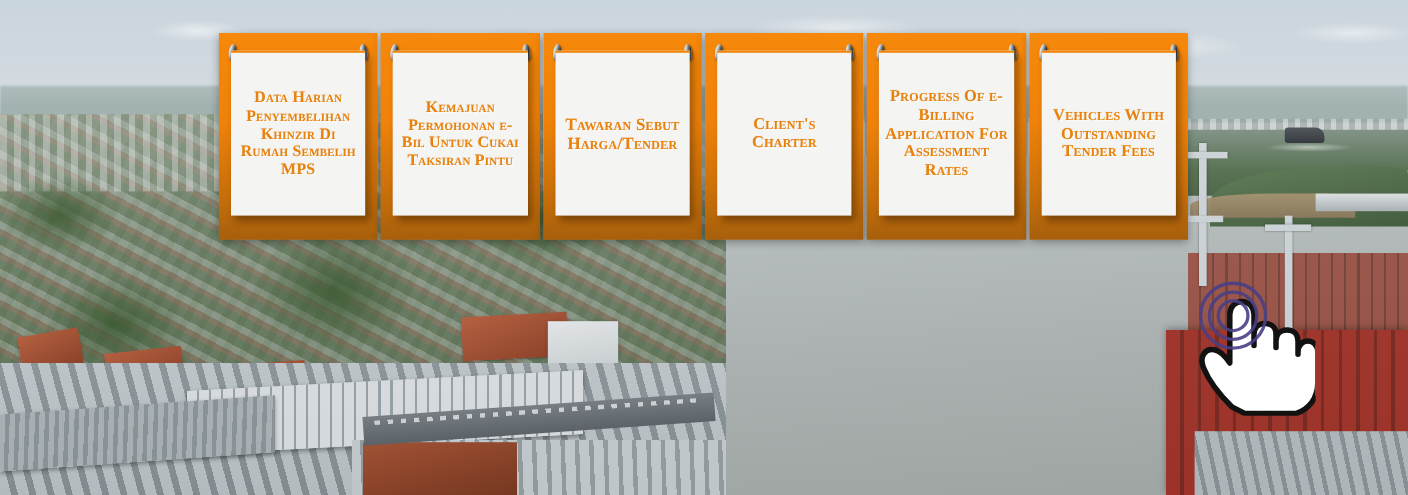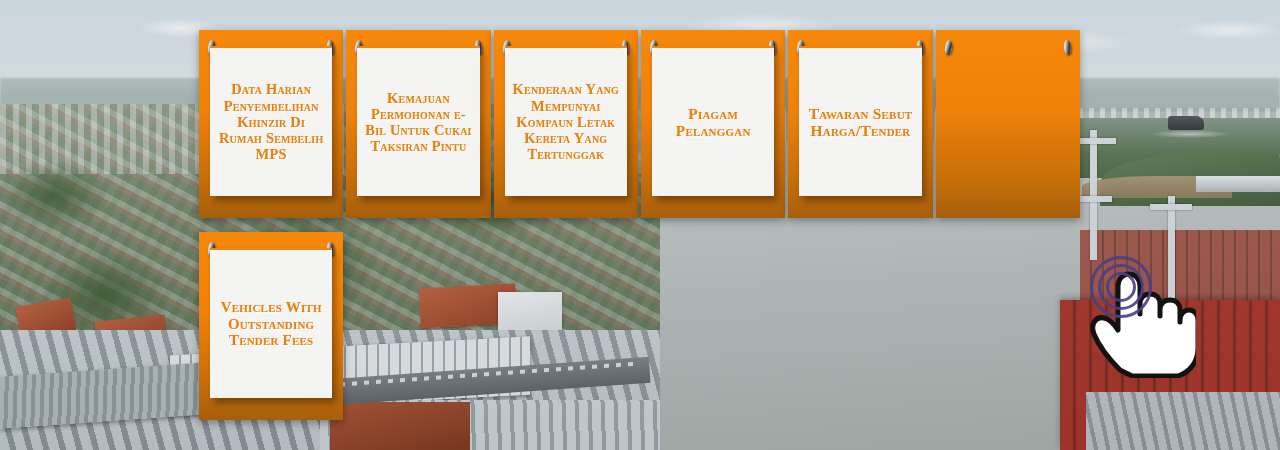--- a/index.html
+++ b/index.html
@@ -310,51 +310,47 @@
   </div>
 
   <div class="card c2">
     <span class="pin left"></span>
     <span class="pin right"></span>
     <div class="paper">
       <div class="card-title">Kemajuan Permohonan e-Bil Untuk Cukai Taksiran Pintu</div>
     </div>
   </div>
 
-  <div class="card c3">
-    <span class="pin left"></span>
-    <span class="pin right"></span>
-    <div class="paper">
-      <div class="card-title">Kenderaan Yang Mempunyai Kompaun Letak Kereta Yang Tertunggak</div>
-    </div>
-  </div>
-
-  <div class="card c4">
-    <span class="pin left"></span>
-    <span class="pin right"></span>
-    <div class="paper">
-      <div class="card-title">Piagam Pelanggan</div>
-    </div>
-  </div>
+
 
 
   <div class="card c6">
     <span class="pin left"></span>
     <span class="pin right"></span>
     <div class="paper">
       <div class="card-title">Tawaran Sebut Harga/Tender</div>
     </div>
   </div>
 
+  <div class="card c7">
+    <span class="pin left"></span>
+    <span class="pin right"></span>
+    <div class="paper">
+      <div class="card-title">Client's Charter</div>
+    </div>
+  </div>
 
 
 
   <div class="card c10">
     <span class="pin left"></span>
     <span class="pin right"></span>
+    <div class="paper">
+      <div class="card-title">Progress Of e-Billing Application For Assessment Rates</div>
+    </div>
   </div>
 
 
   <div class="card c12">
     <span class="pin left"></span>
     <span class="pin right"></span>
     <div class="paper">
       <div class="card-title">Vehicles With Outstanding Tender Fees</div>
     </div>
   </div>

